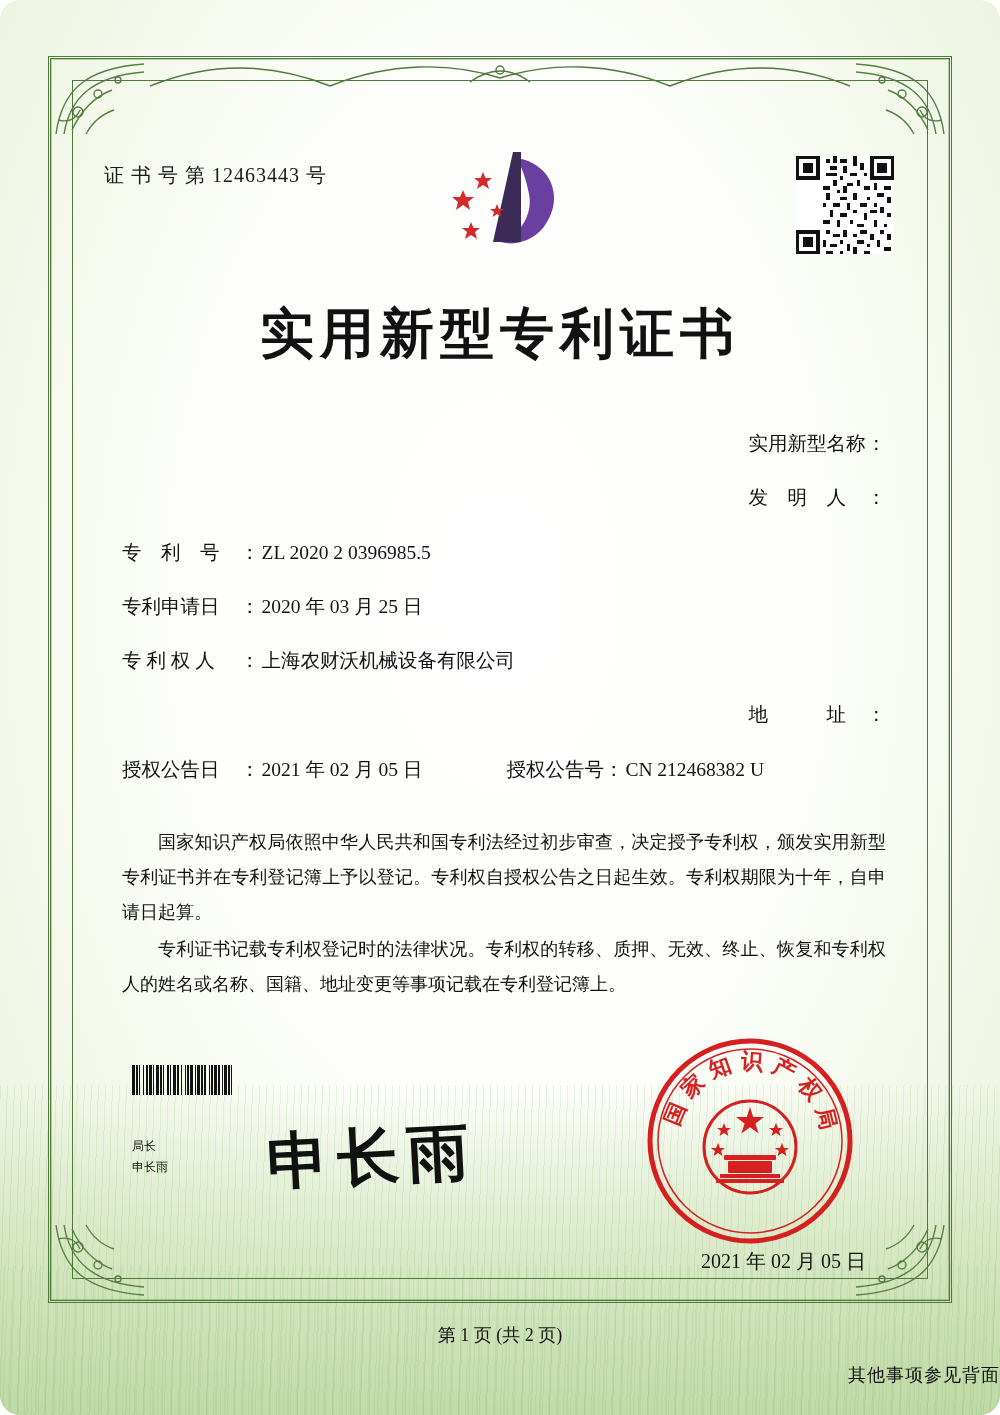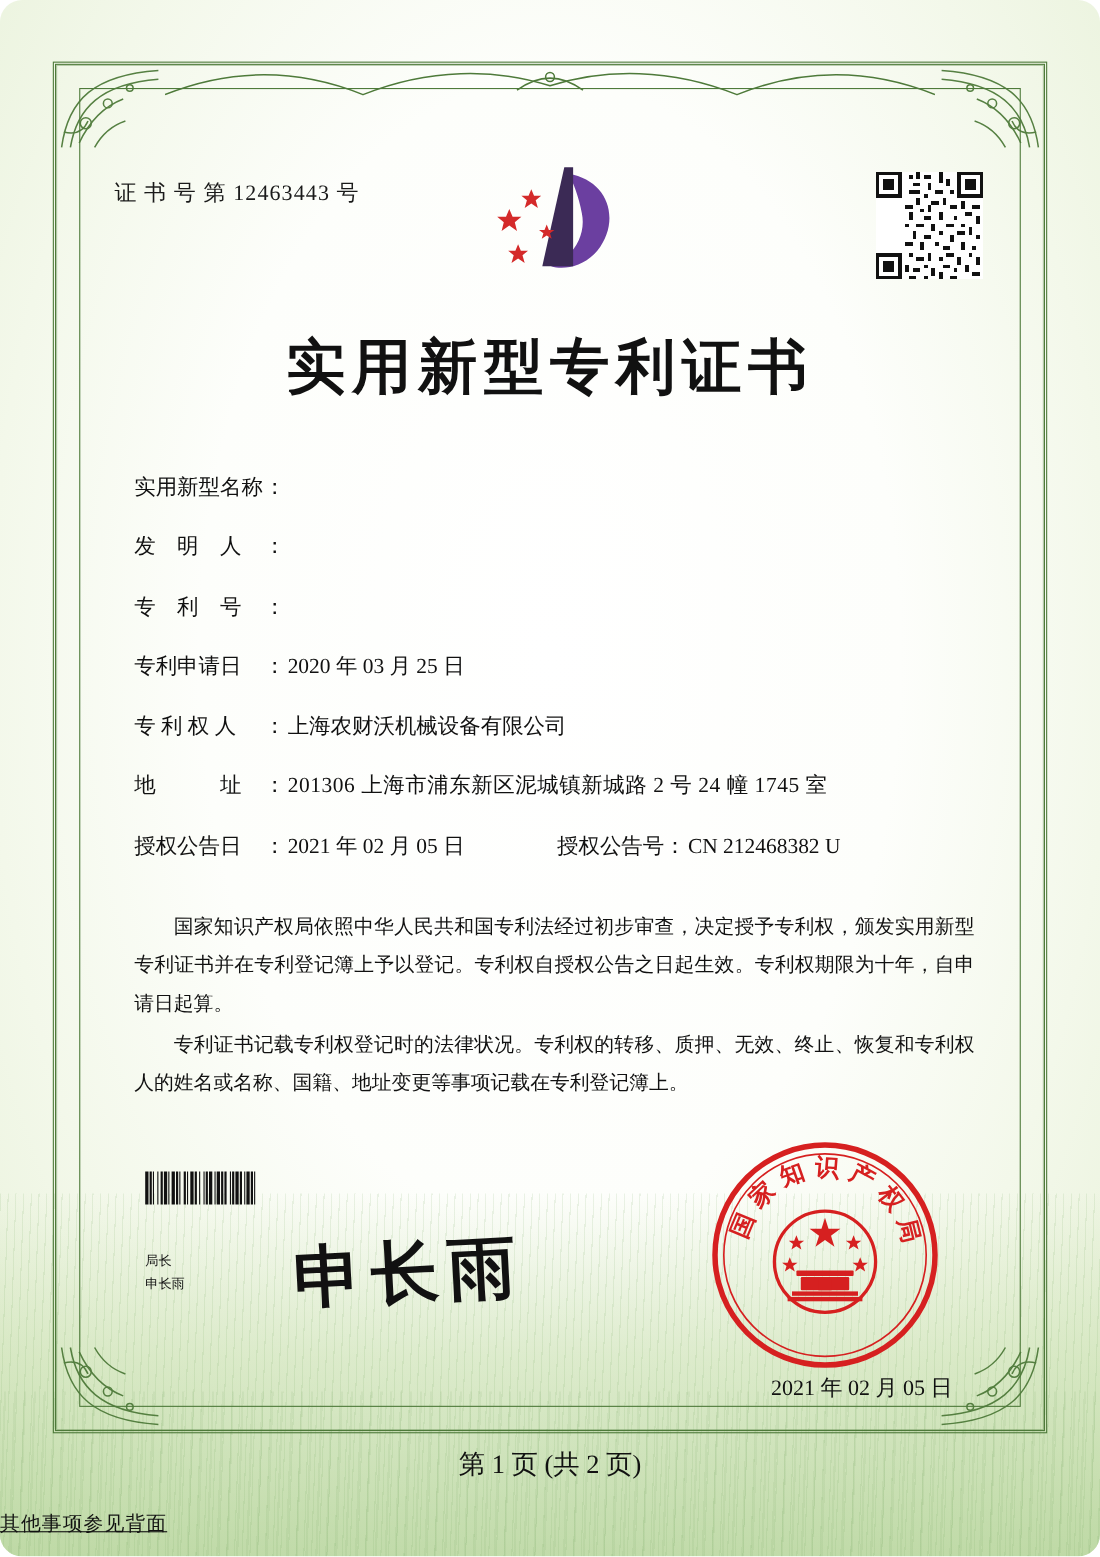--- a/index.html
+++ b/index.html
@@ -138,20 +138,21 @@
     right: 40px;
     top: 350px;
   }
   .field-row {
     display: flex;
     align-items: baseline;
     margin-bottom: 27px;
     font-size: 19.5px;
     color: #111;
     line-height: 1.4;
+    justify-content: flex-end;
   }
   .field-label {
     flex: 0 0 auto;
     width: 118px;
     letter-spacing: 0px;
     white-space: nowrap;
   }
   .colon { margin: 0 2px 0 0; }
   .field-value {
     flex: 1 1 auto;
@@ -240,32 +241,31 @@
     font-size: 20px;
     color: #111;
     white-space: nowrap;
   }
 
   .page-no {
     position: absolute;
     left: 0; right: 0;
     bottom: 68px;
     text-align: center;
-    font-size: 24px;
+    font-size: 18px;
     color: #111;
   }
   .footer-note {
     position: absolute;
     left: 0; right: 0;
-    bottom: 18px;
-    text-align: left;
+    bottom: 28px;
+    text-align: right;
     font-size: 18px;
     color: #111;
     letter-spacing: 1px;
-    text-decoration: underline;
   }
 </style>
 </head>
 <body>
 
 <div class="page">
 
   <div class="bottom-wash"></div>
 
   <div class="border-outer"></div>
@@ -455,38 +455,38 @@
       </div>
 
       <div class="field-row">
         <span class="field-label">发　明　人</span>
         <span class="colon">：</span>
       </div>
 
       <div class="field-row">
         <span class="field-label">专　利　号</span>
         <span class="colon">：</span>
+        <span class="field-value">ZL 2020 2 0396985.5</span>
       </div>
 
       <div class="field-row">
         <span class="field-label">专利申请日</span>
         <span class="colon">：</span>
         <span class="field-value">2020 年 03 月 25 日</span>
       </div>
 
       <div class="field-row">
         <span class="field-label">专 利 权 人</span>
         <span class="colon">：</span>
         <span class="field-value">上海农财沃机械设备有限公司</span>
       </div>
 
       <div class="field-row">
         <span class="field-label">地　　　址</span>
         <span class="colon">：</span>
-        <span class="field-value addr">201306 上海市浦东新区泥城镇新城路 2 号 24 幢 1745 室</span>
       </div>
 
       <div class="field-row">
         <div class="row-split" style="width:100%">
           <span class="field-label">授权公告日</span>
           <span class="colon">：</span>
           <span>2021 年 02 月 05 日</span>
           <span class="second-label">授权公告号</span>
           <span class="colon">：</span>
           <span>CN 212468382 U</span>

